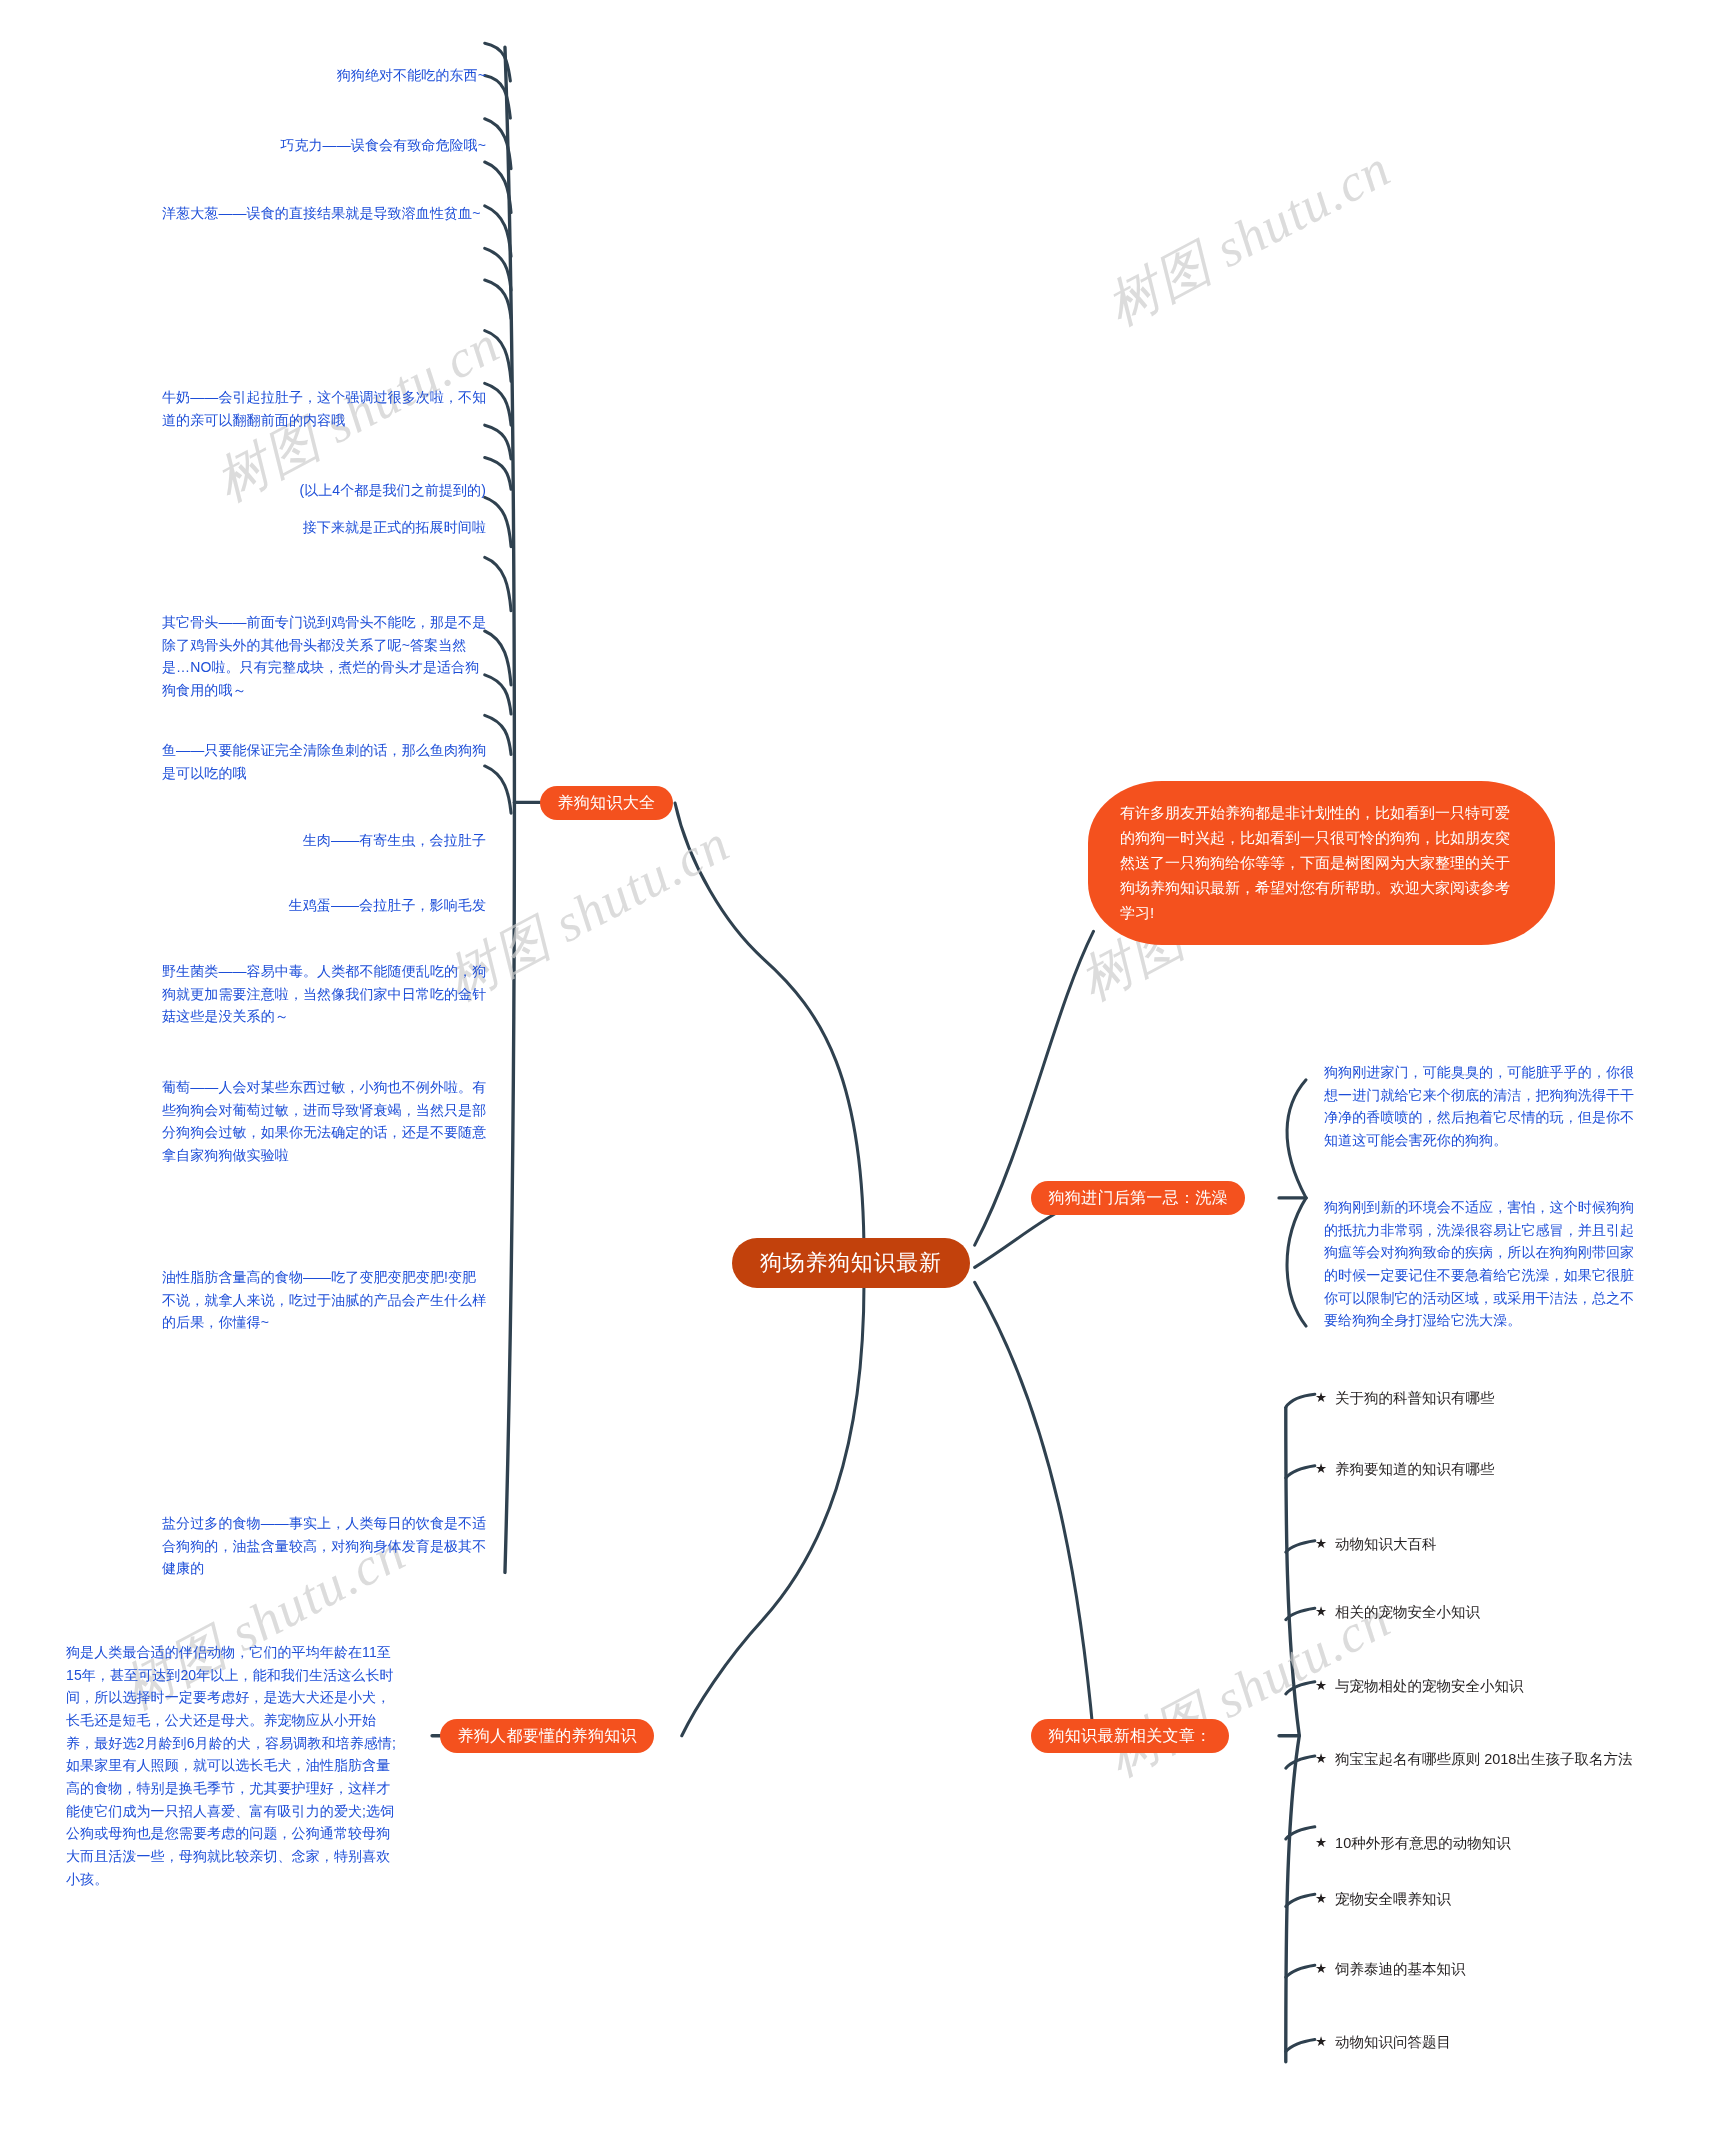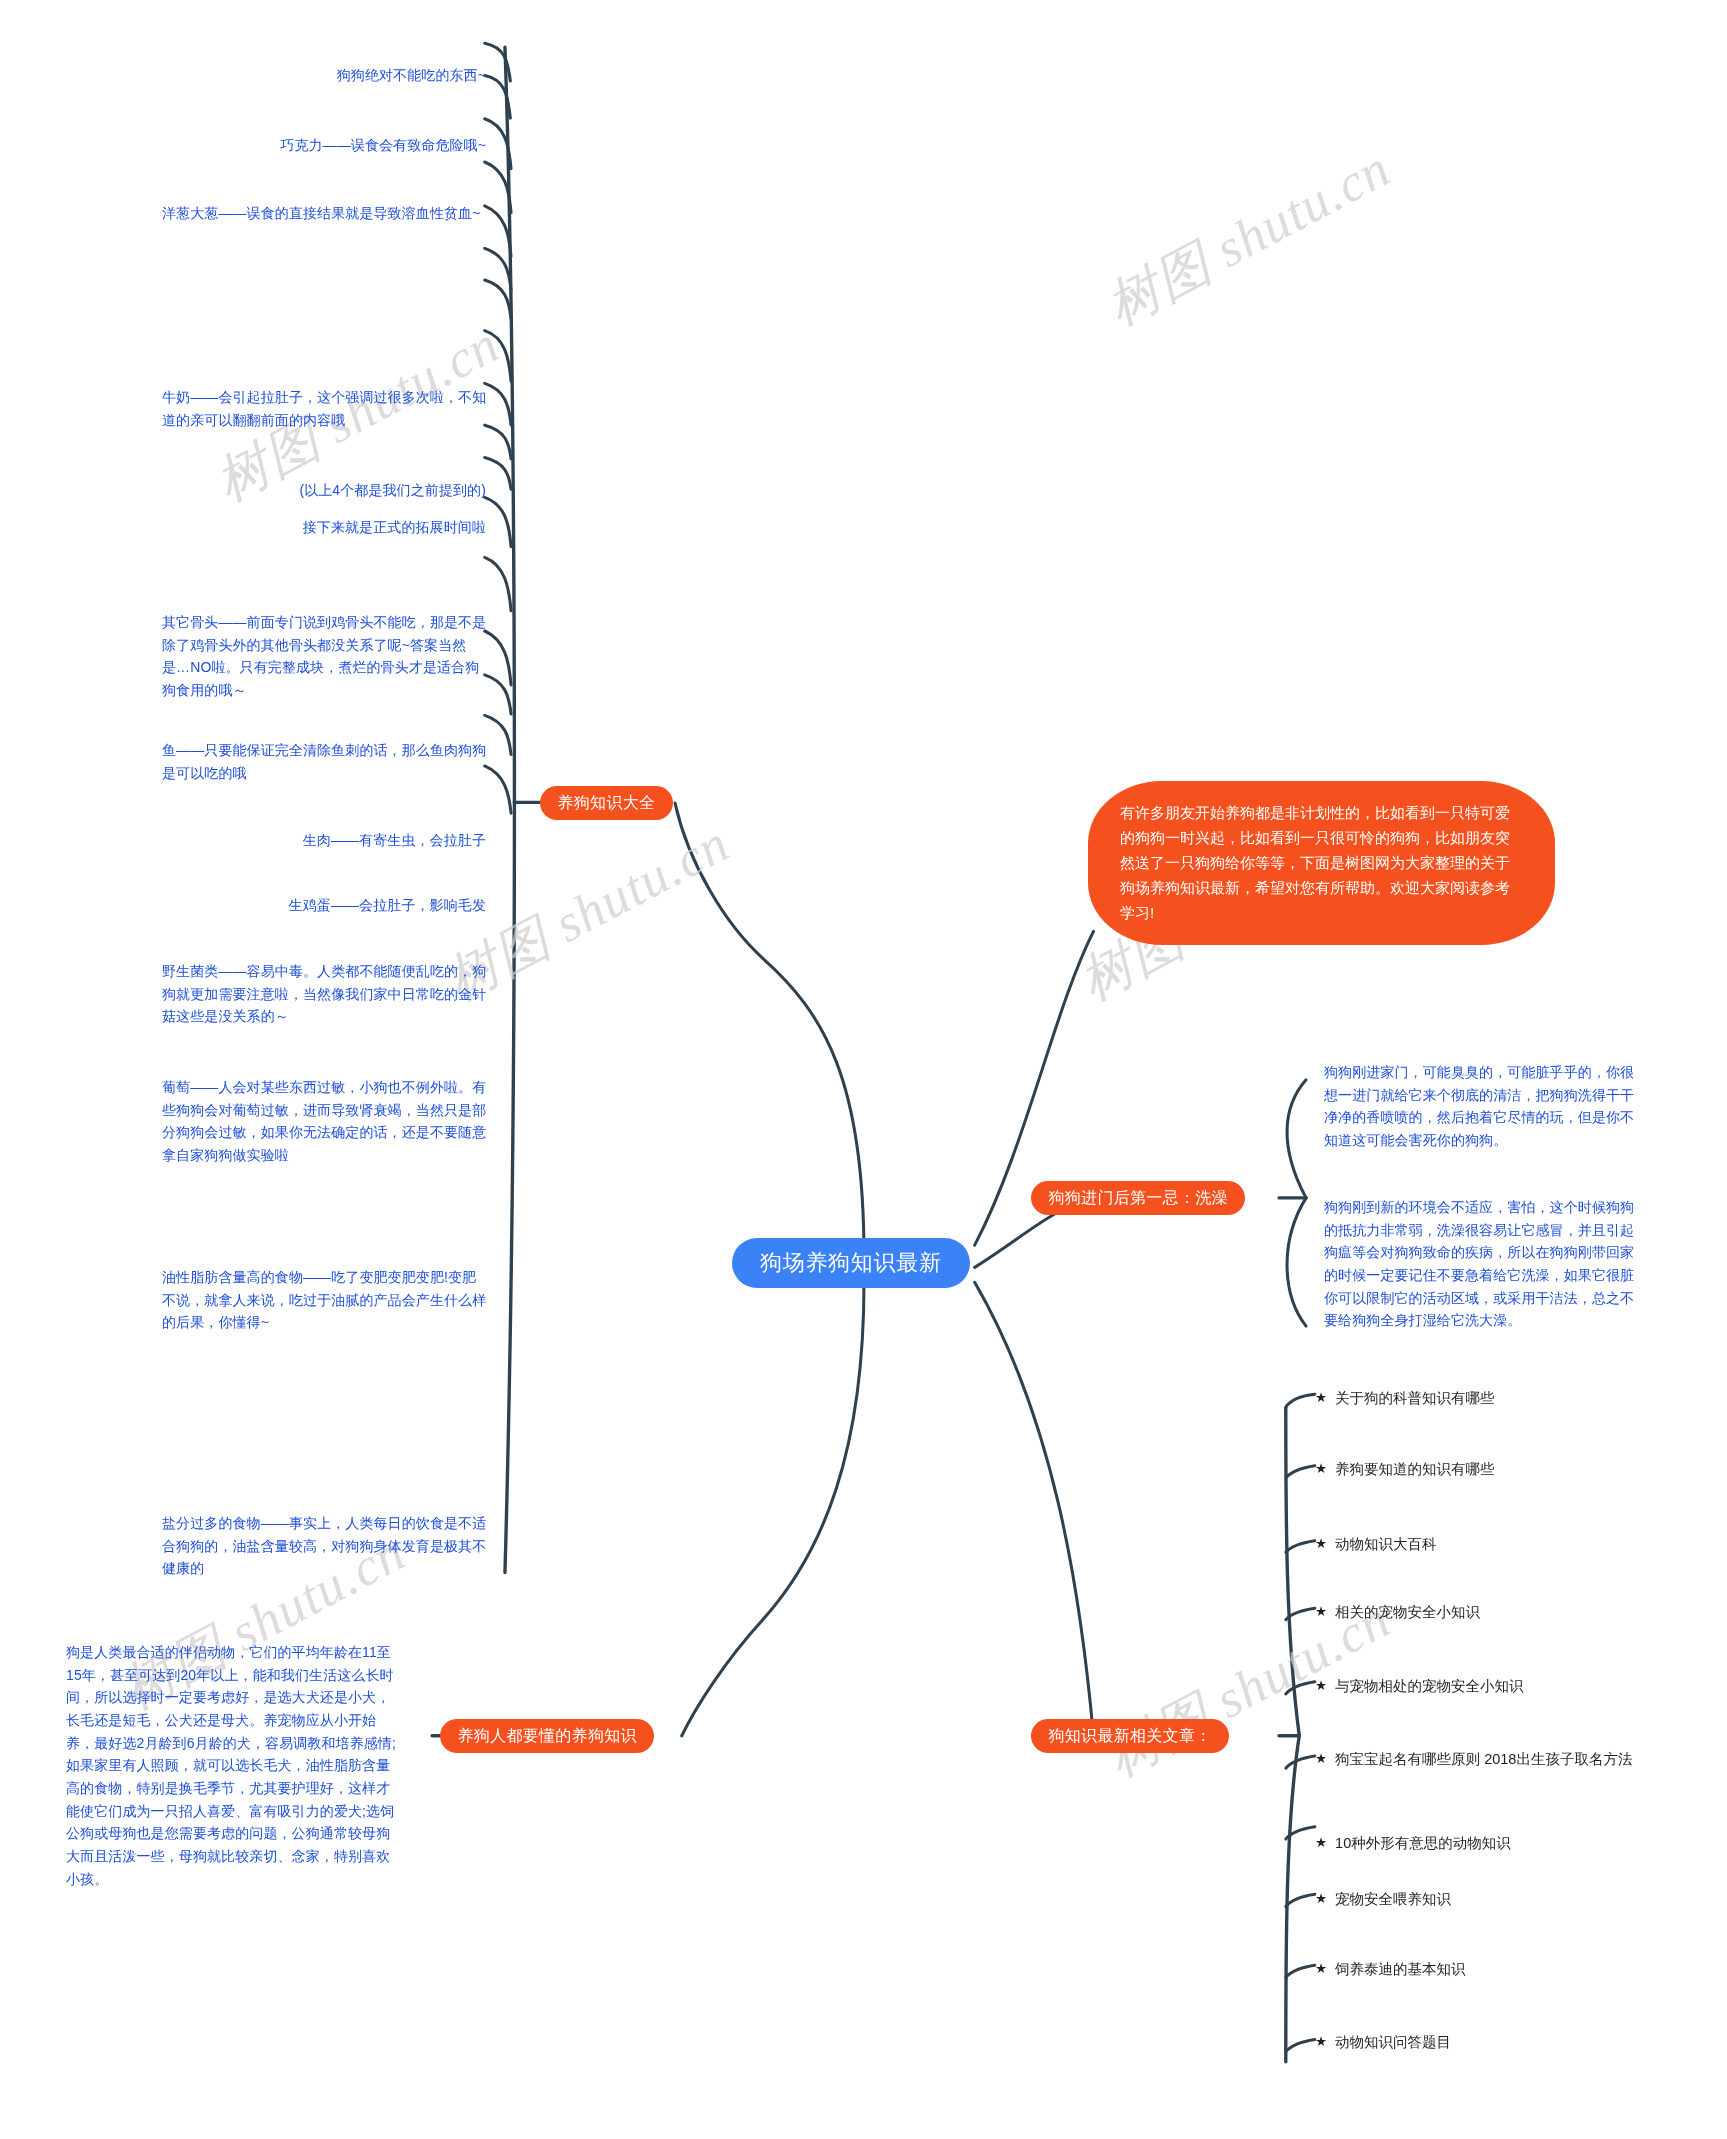--- a/index.html
+++ b/index.html
@@ -51,21 +51,21 @@
     display: flex;
     align-items: center;
     justify-content: center;
     border-radius: 674px;
     color: #ffffff;
     white-space: nowrap;
     box-sizing: border-box;
   }
   .pill.orange { background: #f4511e; }
   .pill.root {
-    background: #3b82f6;
+    background: #c2410c;
     font-size: 22px;
     letter-spacing: 0.7px;
     padding: 0 28px;
     height: 50px;
   }
   .pill.branch {
     font-size: 16px;
     letter-spacing: 0.3px;
     padding: 0 17.5px;
     height: 34px;

